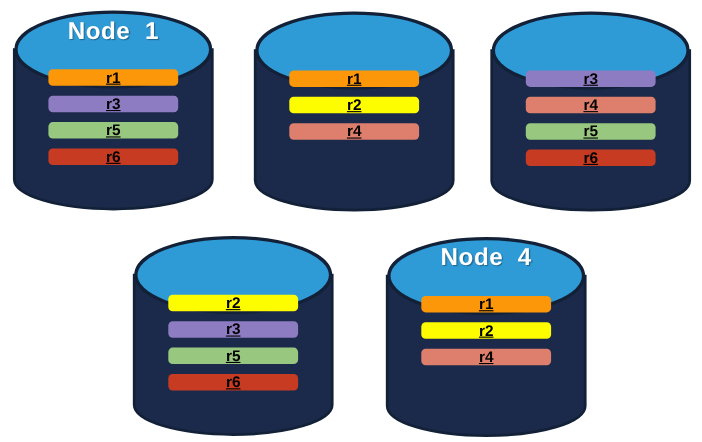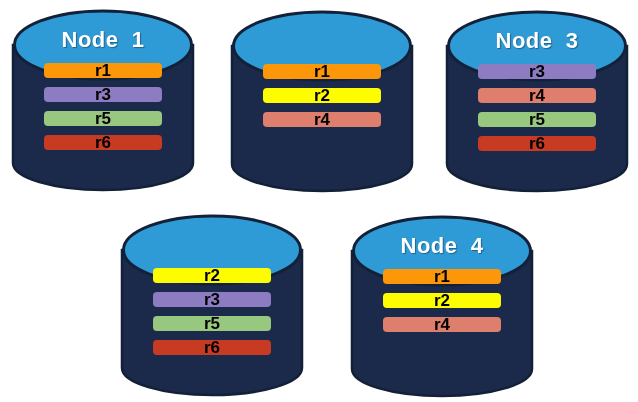--- a/index.html
+++ b/index.html
@@ -24,21 +24,21 @@
     position: absolute;
     left: 0;
     top: 0;
     width: 186px;
     height: 186px;
     display: block;
   }
   .node-title {
     position: absolute;
     left: 0;
-    top: 20px;
+    top: 8px;
     width: 100%;
     text-align: center;
     font-size: 22px;
     font-weight: bold;
     color: #ffffff;
     white-space: pre;
     letter-spacing: 0.5px;
     text-shadow: 1px 1px 1px rgba(0,0,0,0.35);
   }
   .bars {
@@ -50,24 +50,25 @@
   .bar {
     width: 118px;
     height: 15px;
     margin: 0 auto 9px auto;
     border-radius: 4px;
     display: flex;
     align-items: center;
     justify-content: center;
   }
   .bar-label {
-    font-size: 17px;
+    font-size: 14px;
     font-weight: bold;
     color: #000000;
     line-height: 15px;
+    text-decoration: underline;
   }
 </style>
 </head>
 <body>
 
 <div class="canvas">
 
   <div class="node" style="left:10px; top:7px;">
     <svg class="cyl" viewBox="0 0 186 186">
       <path d="M3,38 L3,156 A90,27 0 0,0 183,156 L183,38 Z" stroke="#132138" stroke-width="2.5" fill="#1B2A4A"></path>
@@ -106,21 +107,20 @@
           <span class="bar-label">r4</span>
         </div>
     </div>
   </div>
 
   <div class="node" style="left:444px; top:8px;">
     <svg class="cyl" viewBox="0 0 186 186">
       <path d="M3,38 L3,156 A90,27 0 0,0 183,156 L183,38 Z" stroke="#132138" stroke-width="2.5" fill="#1B2A4A"></path>
       <ellipse cx="93" cy="38" rx="88.5" ry="34" stroke="#132138" stroke-width="3" fill="#2E9AD6"></ellipse>
     </svg>
-    <div class="node-title">Node  3</div>
     <div class="bars">
       <div class="bar" style="background-color: rgb(142, 124, 195);">
           <span class="bar-label">r3</span>
         </div>
       <div class="bar" style="background-color: rgb(221, 127, 108);">
           <span class="bar-label">r4</span>
         </div>
       <div class="bar" style="background-color: rgb(152, 199, 127);">
           <span class="bar-label">r5</span>
         </div>

